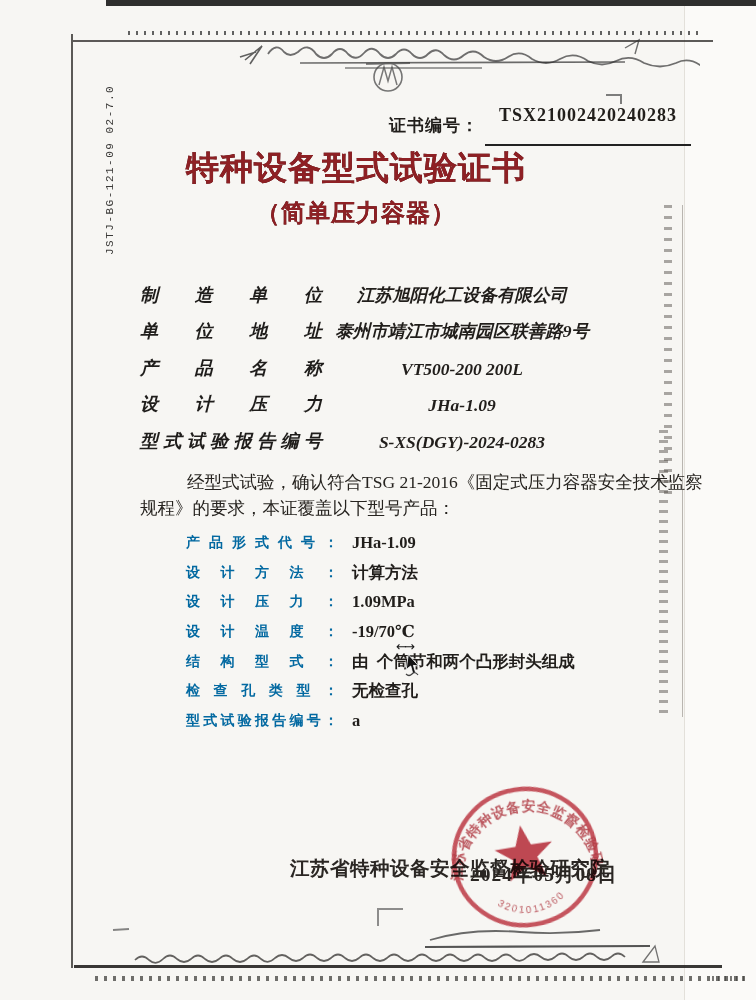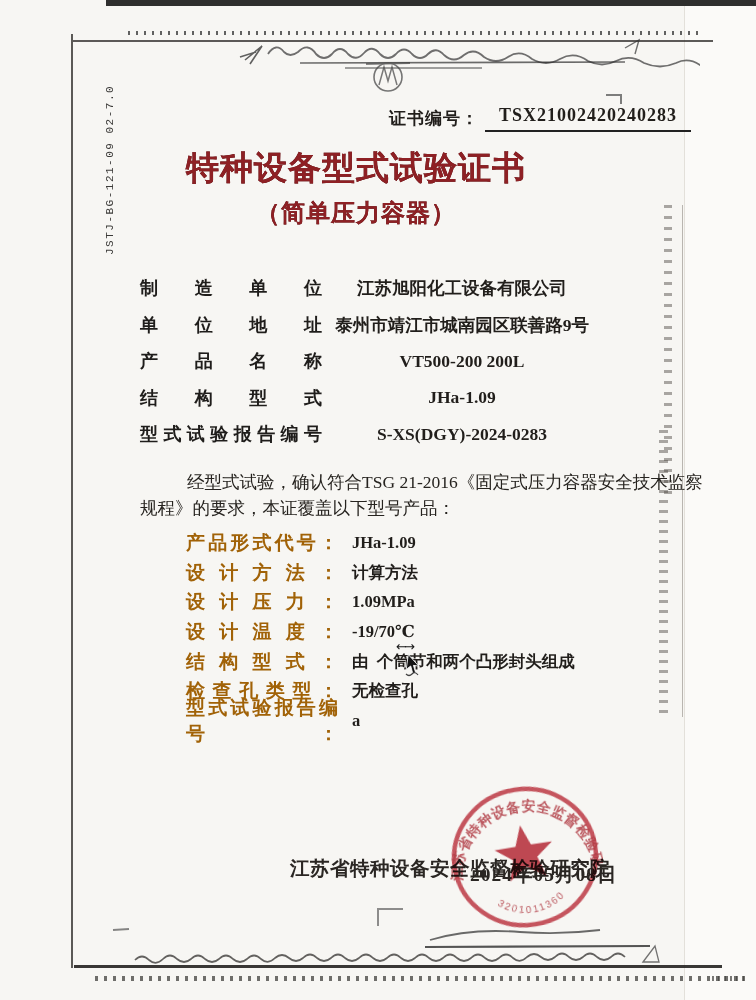--- a/index.html
+++ b/index.html
@@ -32,35 +32,35 @@
   .squiggle-svg{pointer-events:none;}
   
   .vertical-code{
     left:104px;top:255px;transform:rotate(-90deg);transform-origin:left top;
     font-family:"Liberation Mono","DejaVu Sans Mono",monospace;
     font-size:11px;letter-spacing:1.5px;color:#3b3a38;white-space:nowrap;
   }
   .certno-row{left:389px;top:105px;display:flex;align-items:center;}
   .certno-label{font-size:17px;font-weight:600;letter-spacing:1px;}
   .certno-value{font-size:18px;font-weight:600;letter-spacing:1px;border-bottom:2px solid #222;
-    padding:0 14px 4px 14px;margin-left:6px;}
+    padding:0 14px 18px 14px;margin-left:6px;}
   .doc-title{left:0;right:44px;top:146px;text-align:center;font-size:33px;font-weight:bold;
     letter-spacing:1px;color:#8e2024;text-shadow:0 0 .6px #43080a;}
   .doc-subtitle{left:0;right:44px;top:197px;text-align:center;font-size:24px;font-weight:bold;
     color:#8e2024;text-shadow:0 0 .5px #43080a;letter-spacing:1px;}
   .fields{left:140px;top:270px;width:500px;}
-  .field-row{display:flex;height:36.5px;align-items:center;}
+  .field-row{display:flex;height:36.5px;align-items:flex-end;font-style:italic;}
   .field-label{width:182px;font-size:18px;font-weight:600;text-align:justify;text-align-last:justify;color:#1f1d1b;}
   .field-value{width:280px;margin-left:0;text-align:center;font-size:17.5px;font-weight:600;white-space:nowrap;}
   .statement{left:140px;top:469px;width:505px;font-size:17.5px;line-height:26px;color:#26231f;}
   .statement .l1{text-indent:47px;white-space:nowrap;}
   .statement .l2{white-space:nowrap;}
   .specs{left:186px;top:528px;}
   .spec-row{display:flex;height:29.7px;align-items:center;}
-  .spec-label{width:152px;font-size:19px;font-weight:600;text-align:justify;text-align-last:justify;color:#a16207;}
+  .spec-label{width:152px;font-size:14px;font-weight:600;text-align:justify;text-align-last:justify;color:#0369a1;}
   .spec-value{margin-left:14px;font-size:16.5px;font-weight:600;white-space:pre-wrap;}
   .issuer-line{left:290px;top:855px;width:312px;font-size:19.5px;font-weight:600;letter-spacing:.5px;
     color:#2a2623;white-space:nowrap;}
   .date-line{left:470px;top:861px;font-size:19.5px;font-weight:600;letter-spacing:1px;color:#2a2623;}
   
   .seal{left:447px;top:779px;width:156px;height:156px;mix-blend-mode:multiply;pointer-events:none;}
   
   .cursor-artifact{left:394px;top:641px;width:40px;height:44px;}
   .cursor-arrows{position:absolute;left:2px;top:-2px;font-family:"DejaVu Sans",sans-serif;
     font-size:13px;letter-spacing:-3px;color:#141414;}
@@ -123,21 +123,21 @@
   </div>
   <div class="field-row">
     <span class="field-label">单位地址</span>
     <span class="field-value">泰州市靖江市城南园区联善路9号</span>
   </div>
   <div class="field-row">
     <span class="field-label">产品名称</span>
     <span class="field-value">VT500-200 200L</span>
   </div>
   <div class="field-row">
-    <span class="field-label">结构型式</span>
+    <span class="field-label">设计压力</span>
     <span class="field-value">JHa-1.09</span>
   </div>
   <div class="field-row">
     <span class="field-label">型式试验报告编号</span>
     <span class="field-value">S-XS(DGY)-2024-0283</span>
   </div>
 </div>
 
 <div class="abs statement">
   <div class="l1">经型式试验，确认符合TSG 21-2016《固定式压力容器安全技术监察</div>

